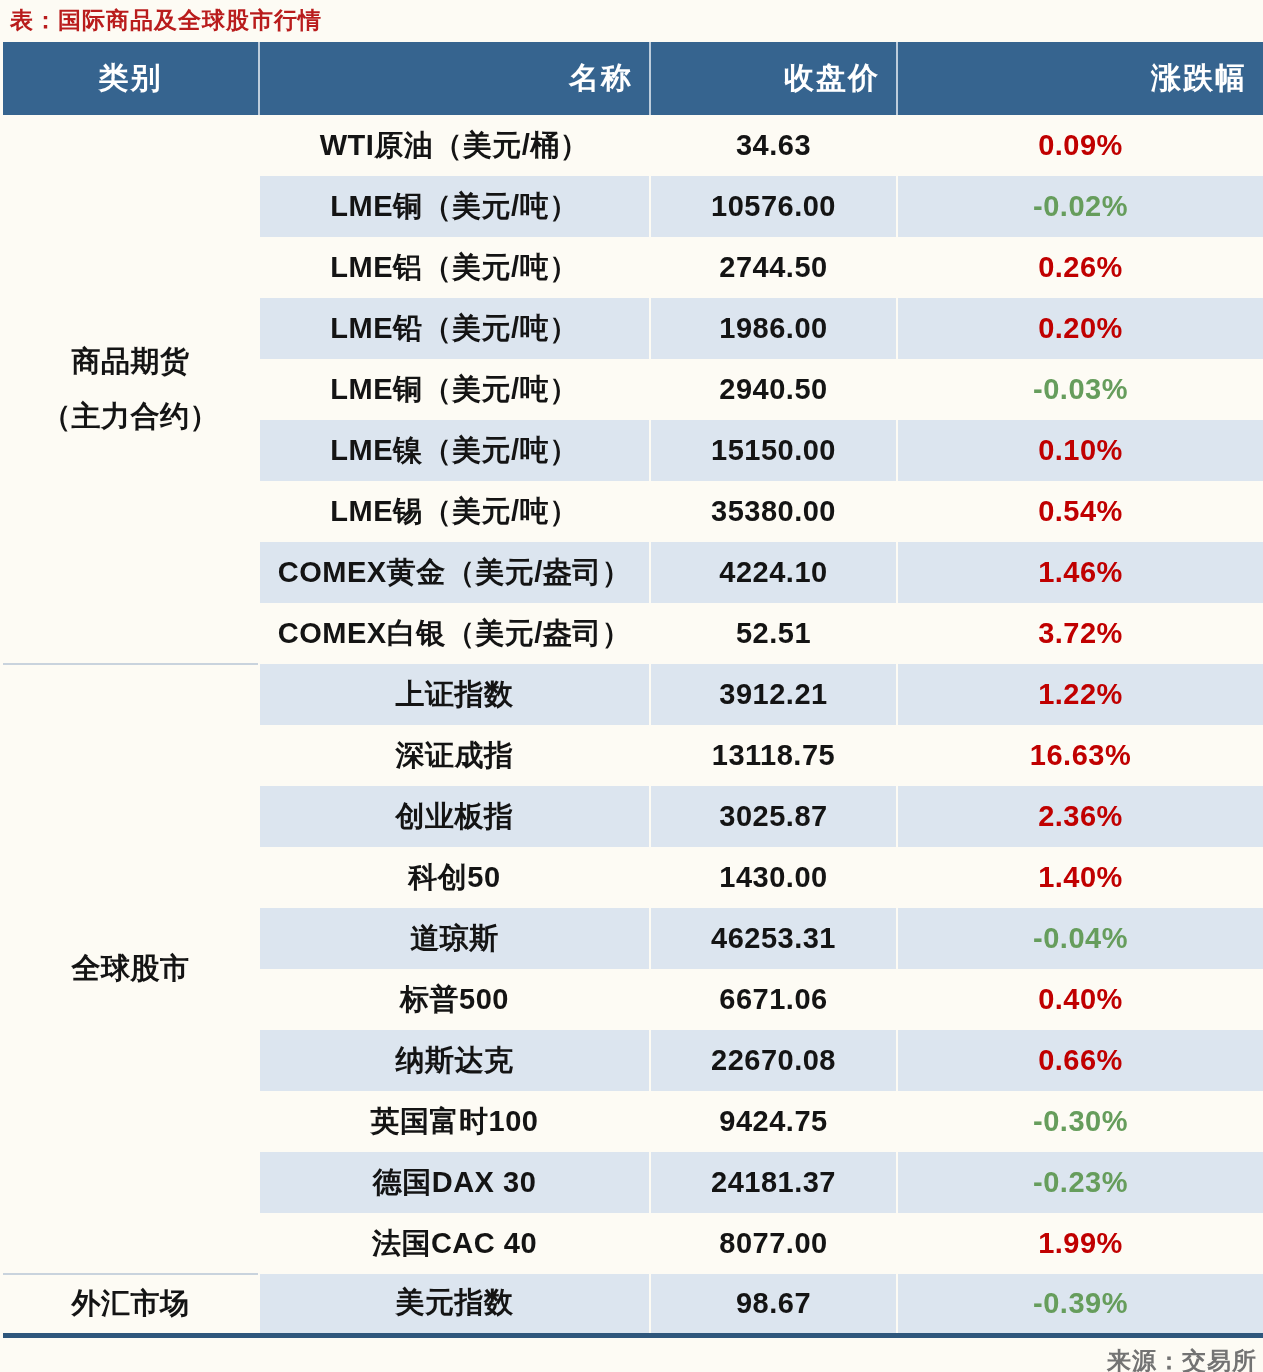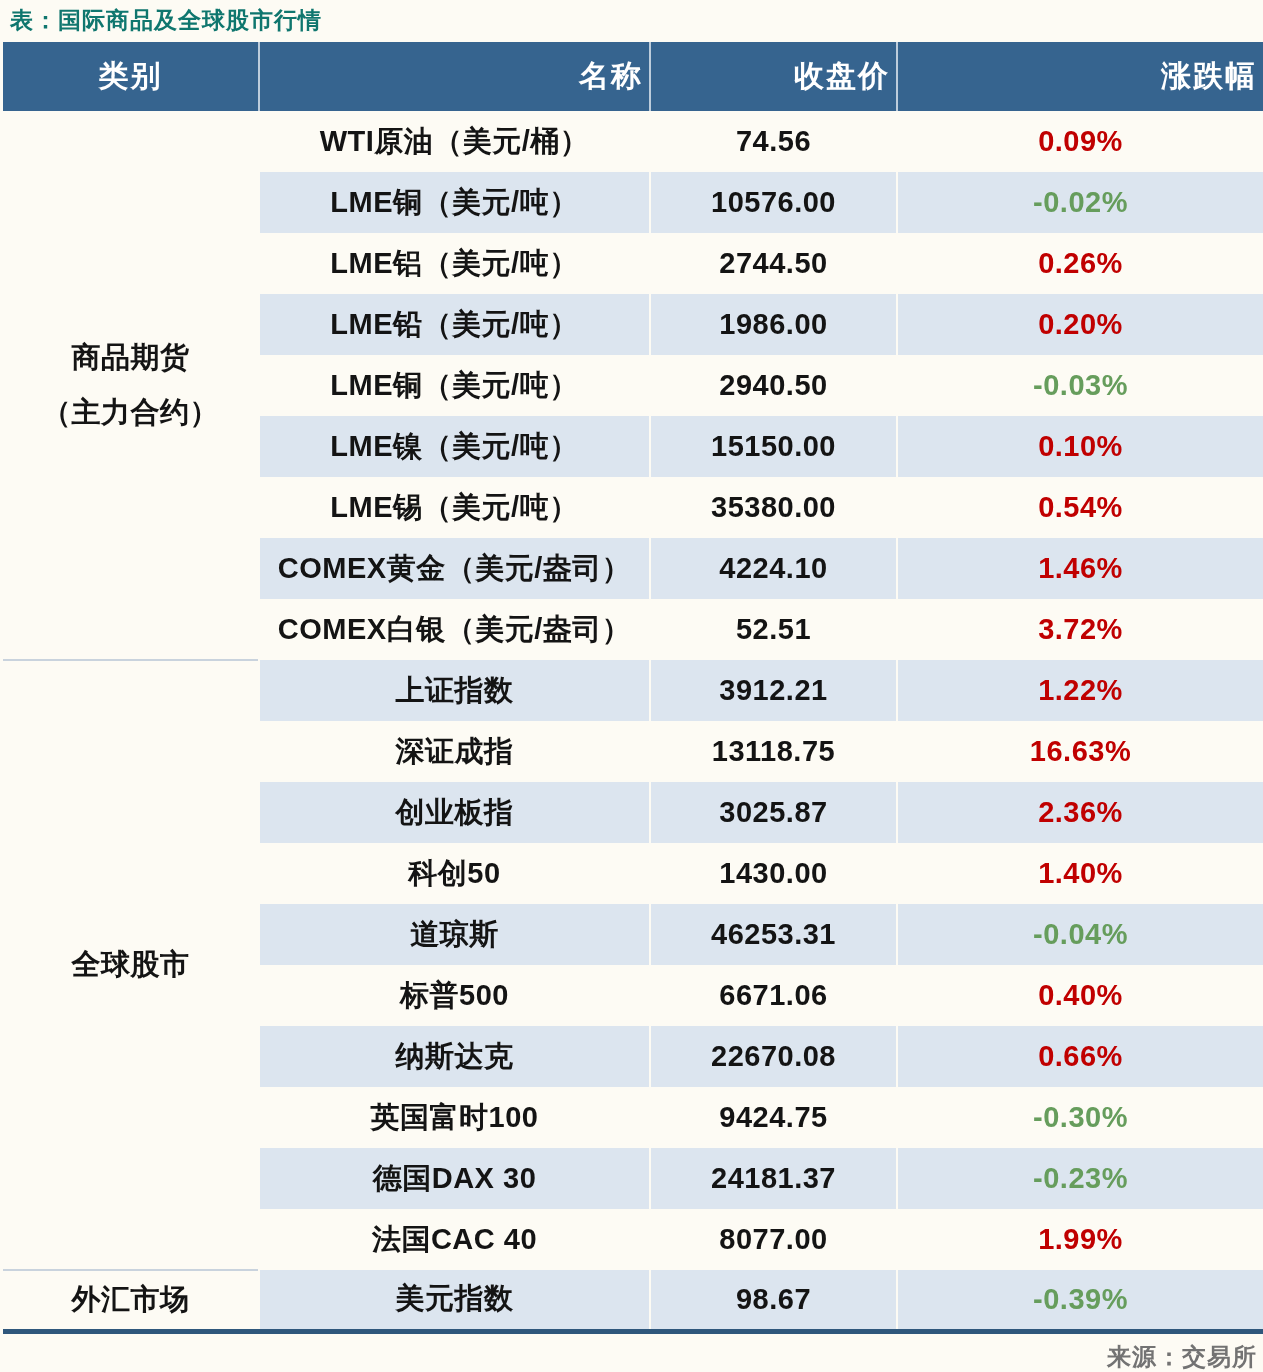--- a/index.html
+++ b/index.html
@@ -17,39 +17,39 @@
     width:1263px;height:1372px;
     background:var(--page_bg);
     font-family:"Liberation Sans","DejaVu Sans",sans-serif;
     color:#141414;
     overflow:hidden;
   }
   .title{
     padding:5px 0 0 10px;
     font-size:23px;
     font-weight:700;
-    color:#0f766e;
+    color:#b91c1c;
     letter-spacing:1px;
     line-height:30px;
   }
   table.market{
     border-collapse:collapse;
     table-layout:fixed;
     width:1260px;
     margin:7px 0 0 3px;
   }
   thead th{
     height:69px;
     background:var(--header_bg);
     color:#fff;
     font-size:30px;
     font-weight:600;
     text-align:center;
     letter-spacing:2px;
-    padding:6px;
+    padding:16px;
   }
   thead th + th{
     border-left:2px solid rgba(235,240,246,0.75);
     text-align:right;
   }
   tbody td{
     height:61px;
     padding:0;
     text-align:center;
     font-size:29px;
@@ -109,21 +109,21 @@
       <th>涨跌幅</th>
     </tr>
   </thead>
   <tbody>
       <tr>
         <td rowspan="9" class="cat">
           <div>商品期货</div>
           <div>（主力合约）</div>
         </td>
         <td class="data name">WTI原油（美元/桶）</td>
-        <td class="data close">74.56</td>
+        <td class="data close">34.63</td>
         <td class="data change up">0.09%</td>
       </tr>
       <tr class="stripe">
         <td class="data name">LME铜（美元/吨）</td>
         <td class="data close">10576.00</td>
         <td class="data change down">-0.02%</td>
       </tr>
       <tr>
         <td class="data name">LME铝（美元/吨）</td>
         <td class="data close">2744.50</td>

